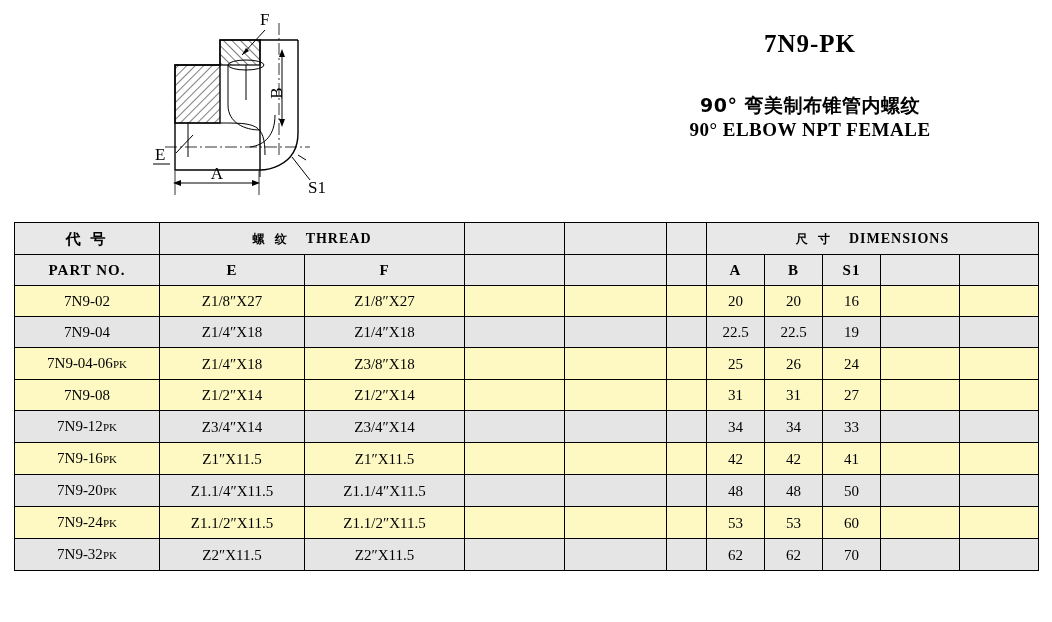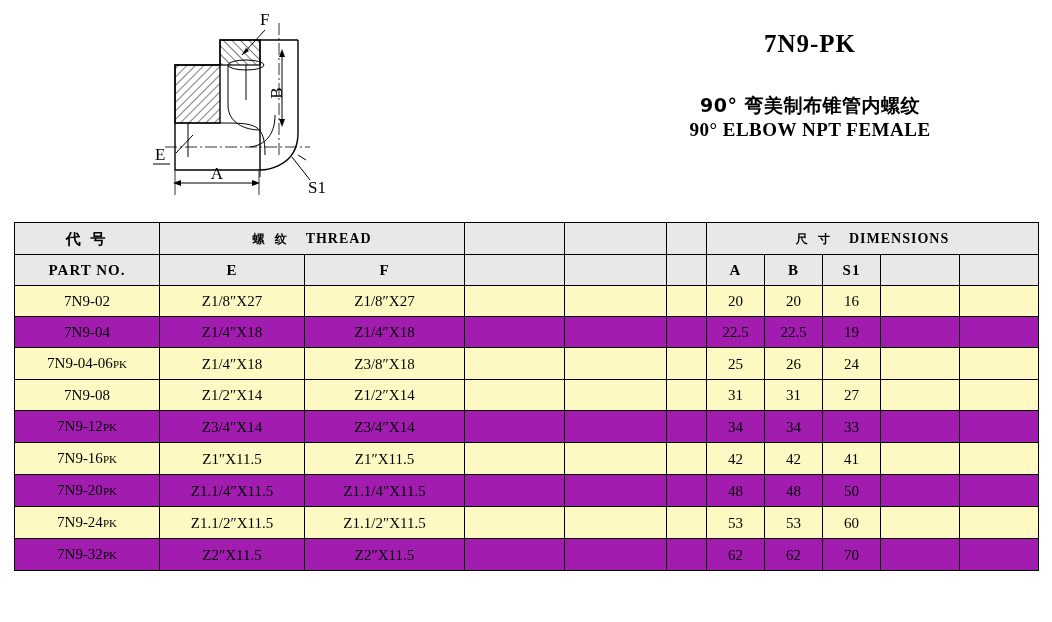--- a/index.html
+++ b/index.html
@@ -106,21 +106,21 @@
     letter-spacing: 3px;
   }
   .hdr-mix .en {
     font-family: "Liberation Serif", serif;
     font-size: 14px;
     letter-spacing: 1px;
     margin-left: 16px;
     margin-top: 8px;
   }
   tr.alt td {
-    background: #a21caf;
+    background: #e5e5e5;
   }
   tr.plain td {
     background: #fef9c3;
   }
   td.partno {
     position: relative;
     font-size: 15px;
   }
   .pk {
     font-size: 11px;

